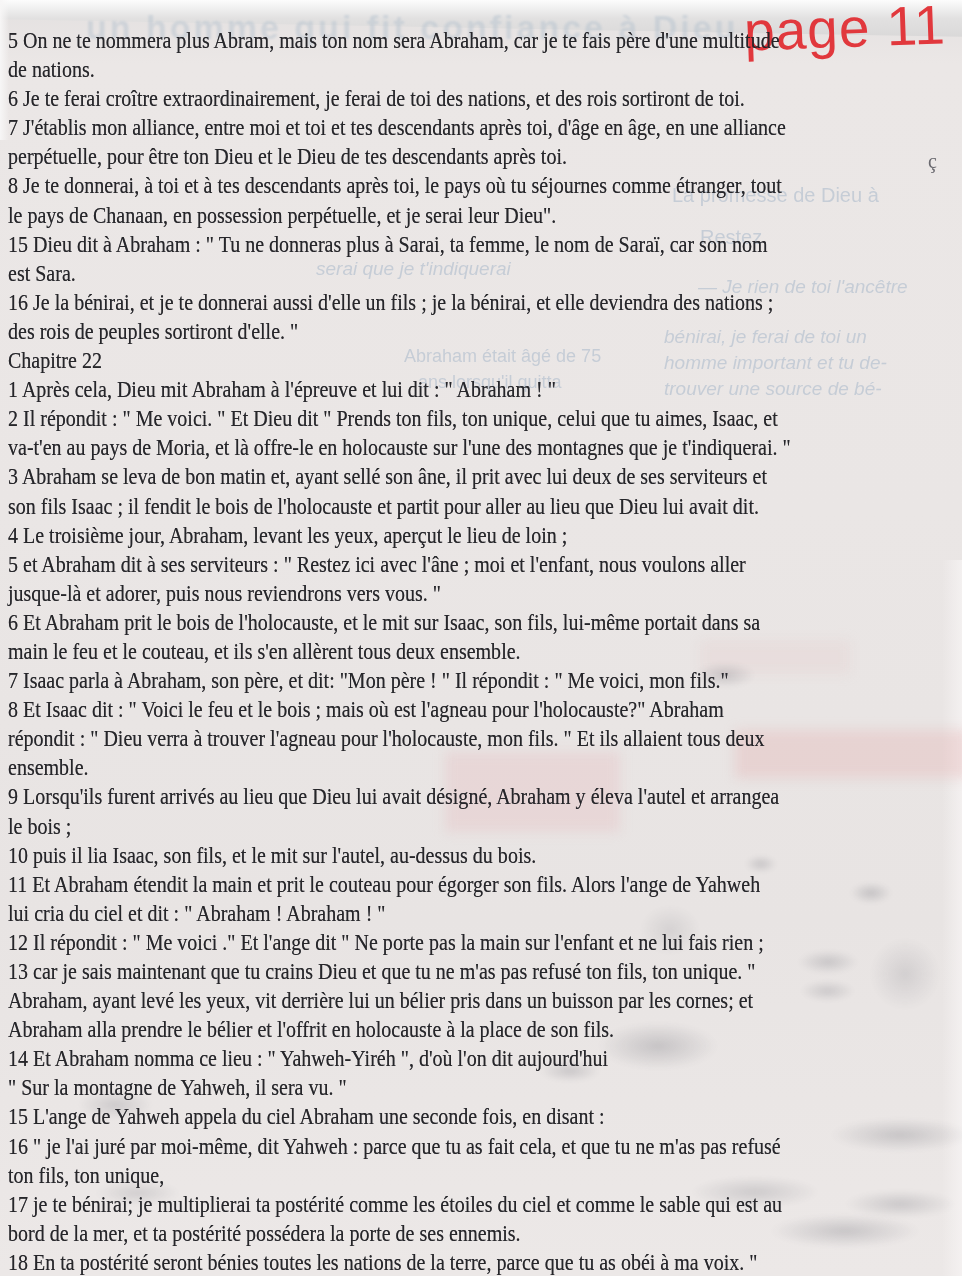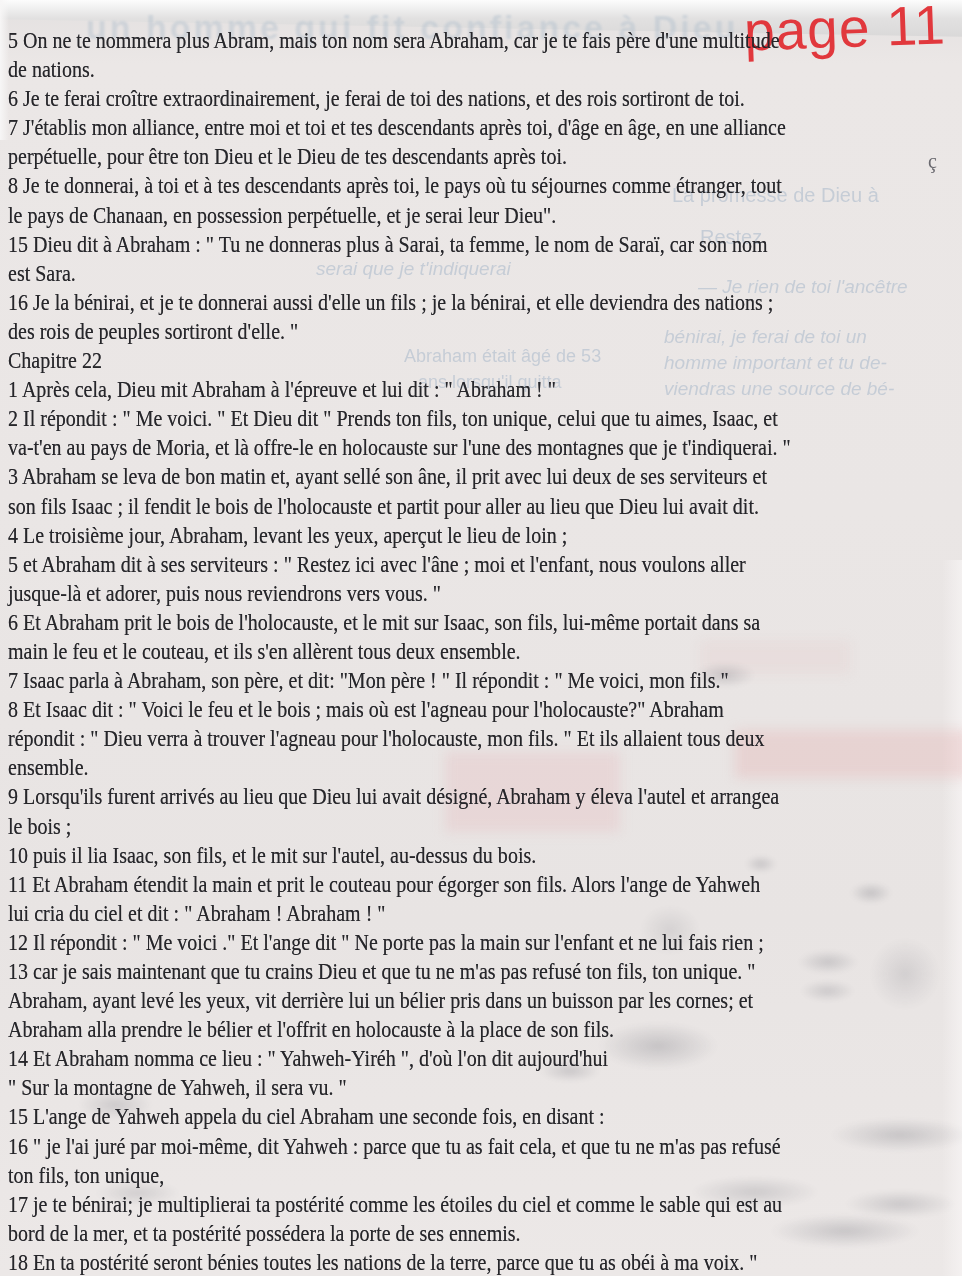--- a/index.html
+++ b/index.html
@@ -68,22 +68,22 @@
   <div class="edge-right"></div>
 
   <div>
     <div class="ghost title" style="left:86px;top:8px;">un homme qui fit confiance à Dieu</div>
     <div class="ghost up" style="left:672px;top:184px;font-size:20px;">La promesse de Dieu à</div>
     <div class="ghost up" style="left:700px;top:226px;font-size:20px;">Restez</div>
     <div class="ghost" style="left:316px;top:258px;">serai que je t'indiquerai</div>
     <div class="ghost" style="left:698px;top:276px;">— Je rien de toi l'ancêtre</div>
     <div class="ghost" style="left:664px;top:326px;">bénirai, je ferai de toi un</div>
     <div class="ghost" style="left:664px;top:352px;text-align:center;">homme important et tu de-</div>
-    <div class="ghost" style="left:664px;top:378px;">viendras une source de bé-</div>
-    <div class="ghost up" style="left:404px;top:346px;font-size:18px;">Abraham était âgé de 53</div>
+    <div class="ghost" style="left:664px;top:378px;">trouver une source de bé-</div>
+    <div class="ghost up" style="left:404px;top:346px;font-size:18px;">Abraham était âgé de 75</div>
     <div class="ghost up" style="left:418px;top:372px;font-size:18px;">ans lorsqu'il quitta</div>
     <div class="ghost mark" style="left:928px;top:150px;">ç</div>
   </div>
 
   <div>
     <div class="patch" style="left:445px;top:752px;width:175px;height:80px;background:rgba(231,178,182,.28);"></div>
     <div class="patch" style="left:735px;top:730px;width:235px;height:48px;background:rgba(228,170,170,.30);"></div>
     <div class="patch" style="left:700px;top:640px;width:150px;height:34px;background:rgba(225,190,190,.18);"></div>
   </div>
 

